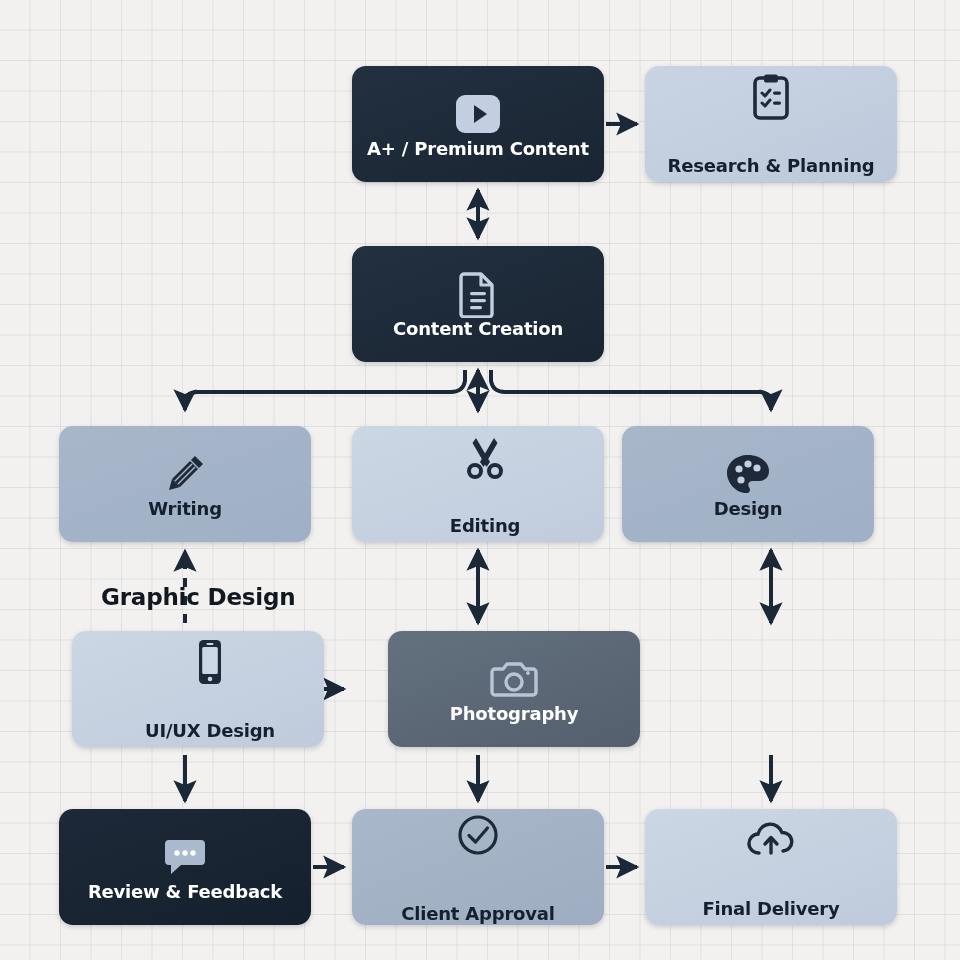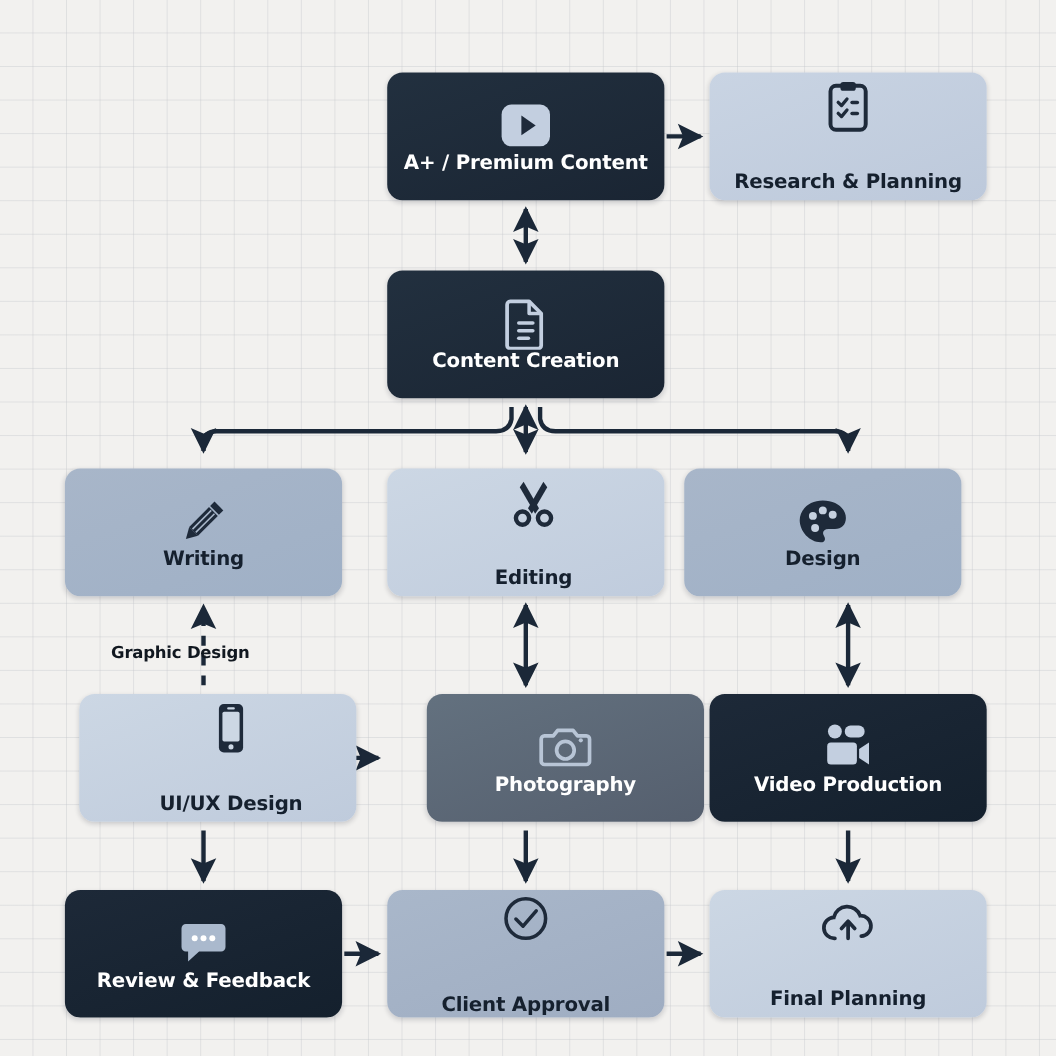--- a/index.html
+++ b/index.html
@@ -55,21 +55,21 @@
     white-space: nowrap;
     line-height: 1;
   }
   .node.dark .label { color: #ffffff; }
   .node.mid   .label { color: #ffffff; }
   .node.light .label { color: #15202e; }
   .node.pale  .label { color: #15202e; margin-top: 34px; }
 
   .edge-label {
     position: absolute;
-    font-size: 15px;
+    font-size: 23px;
     font-weight: 700;
     color: #111820;
     white-space: nowrap;
     letter-spacing: -0.2px;
   }
 </style>
 </head>
 <body>
 
 <div id="canvas">
@@ -207,31 +207,20 @@
     <div class="icon">
       <svg width="48" height="42" viewBox="0 0 48 42">
         <path d="M5,11 h8 l4,-5 h14 l4,5 h8 a3,3 0 0 1 3,3 v20 a3,3 0 0 1 -3,3 h-38 a3,3 0 0 1 -3,-3 v-20 a3,3 0 0 1 3,-3 z" fill="none" stroke="#b8c5d6" stroke-width="3.4" stroke-linejoin="round"></path>
         <circle cx="24" cy="24" r="8" fill="none" stroke="#b8c5d6" stroke-width="3.4"></circle>
         <circle cx="38" cy="15" r="1.9" fill="#b8c5d6"></circle>
       </svg>
     </div>
     <div class="label">Photography</div>
   </div>
 
-  <div class="node dark" style="left:645px;top:631px;width:252px;height:116px;background:linear-gradient(160deg,#1d2938,#14202d);">
-    <div class="icon">
-      <svg width="50" height="44" viewBox="0 0 50 44">
-        <circle cx="13" cy="8" r="6.3" fill="#c3cfe0"></circle>
-        <rect x="22" y="2.5" width="18" height="11" rx="5.2" fill="#c3cfe0"></rect>
-        <rect x="6" y="18" width="27" height="20" rx="3.4" fill="#c3cfe0"></rect>
-        <path d="M35,24 l9,-6 v20 l-9,-6 z" fill="#c3cfe0"></path>
-      </svg>
-    </div>
-    <div class="label">Video Production</div>
-  </div>
 
   <div class="node dark" style="left:59px;top:809px;width:252px;height:116px;background:linear-gradient(160deg,#1d2938,#14202d);">
     <div class="icon">
       <svg width="46" height="42" viewBox="0 0 46 42">
         <path d="M7,4 h32 a4,4 0 0 1 4,4 v17 a4,4 0 0 1 -4,4 h-20 l-10,9 v-9 h-2 a4,4 0 0 1 -4,-4 v-17 a4,4 0 0 1 4,-4 z" fill="#aab9cd"></path>
         <circle cx="15" cy="17" r="2.7" fill="#ffffff"></circle>
         <circle cx="23" cy="17" r="2.7" fill="#ffffff"></circle>
         <circle cx="31" cy="17" r="2.7" fill="#ffffff"></circle>
       </svg>
     </div>
@@ -248,18 +237,18 @@
     <div class="label">Client Approval</div>
   </div>
 
   <div class="node pale" style="left:645px;top:809px;width:252px;height:116px;background:linear-gradient(160deg,#ccd7e4,#bfcbdc);">
     <div class="icon">
       <svg width="52" height="40" viewBox="0 0 52 40">
         <path d="M14,33 a9.5,9.5 0 0 1 -1,-19 a12.5,12.5 0 0 1 24,-1.5 a9,9 0 0 1 1,18.5" fill="none" stroke="#1e2a3a" stroke-width="3.4" stroke-linecap="round"></path>
         <path d="M26,33 v-15 M20,24 l6,-6.5 l6,6.5" fill="none" stroke="#1e2a3a" stroke-width="3.4" stroke-linecap="round" stroke-linejoin="round"></path>
       </svg>
     </div>
-    <div class="label">Final Planning</div>
+    <div class="label">Final Delivery</div>
   </div>
 
   <div class="edge-label" style="left:101px;top:584px;">Graphic Design</div>
 
 </div>
 
 </body></html>

